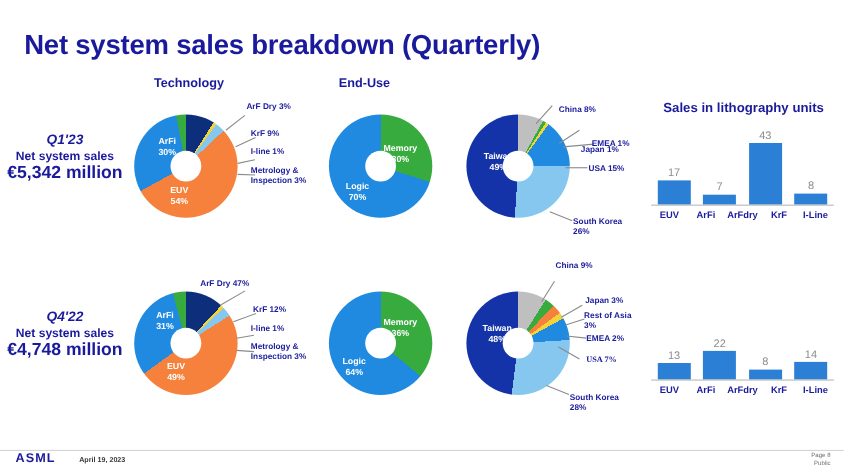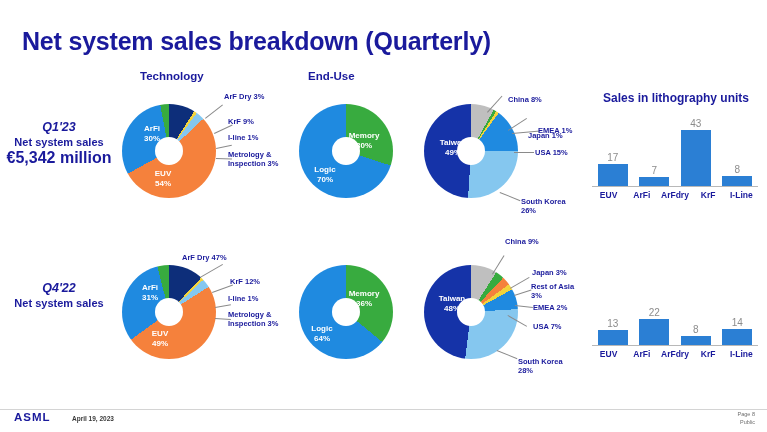--- a/index.html
+++ b/index.html
@@ -191,20 +191,21 @@
       <div class="barcat">ArFi</div>
       <div class="barcat">ArFdry</div>
       <div class="barcat">KrF</div>
       <div class="barcat">I-Line</div>
     </div>
   </div>
 
   <div class="row-label r2">
     <div class="q">Q4'22</div>
     <div class="l2">Net system sales</div>
+    <div class="l3">€4,748 million</div>
   </div>
 
   <div class="donut" style="left:122px;top:265px;width:94px;height:94px;
        background:conic-gradient(from 0deg,
          #0d2e7a 0deg 43.2deg,
          #f2d33c 43.2deg 46.8deg,
          #85c7ef 46.8deg 57.6deg,
          #f5813c 57.6deg 234deg,
          #1f8ae0 234deg 345.6deg,
          #38ab3f 345.6deg 360deg);">
@@ -254,21 +255,21 @@
   </div>
   <div class="leader" style="left:492px;top:274px;width:22px;transform:rotate(-58deg);"></div>
   <div class="callout" style="left:505px;top:237px;">China 9%</div>
   <div class="leader" style="left:510px;top:288px;width:22px;transform:rotate(-30deg);"></div>
   <div class="callout" style="left:532px;top:268px;">Japan 3%</div>
   <div class="leader" style="left:514px;top:295px;width:18px;transform:rotate(-18deg);"></div>
   <div class="callout w" style="left:531px;top:282px;width:44px;">Rest of Asia 3%</div>
   <div class="leader" style="left:515px;top:305px;width:18px;transform:rotate(6deg);"></div>
   <div class="callout" style="left:533px;top:303px;">EMEA 2%</div>
   <div class="leader" style="left:508px;top:315px;width:22px;transform:rotate(30deg);"></div>
-  <div class="callout" style="left:533px;top:322px;">USA 7%</div>
+  <div class="callout" style="left:533px;top:322px;font-family:Liberation Serif, serif;">USA 7%</div>
   <div class="leader" style="left:497px;top:350px;width:22px;transform:rotate(22deg);"></div>
   <div class="callout w" style="left:518px;top:357px;width:50px;">South Korea 28%</div>
 
   <div class="barchart" style="left:592px;top:281px;">
     <div class="bars">
       <div class="barwrap">
         <div class="barval">13</div>
         <div class="bar" style="height:15px;"></div>
       </div>
       <div class="barwrap">

